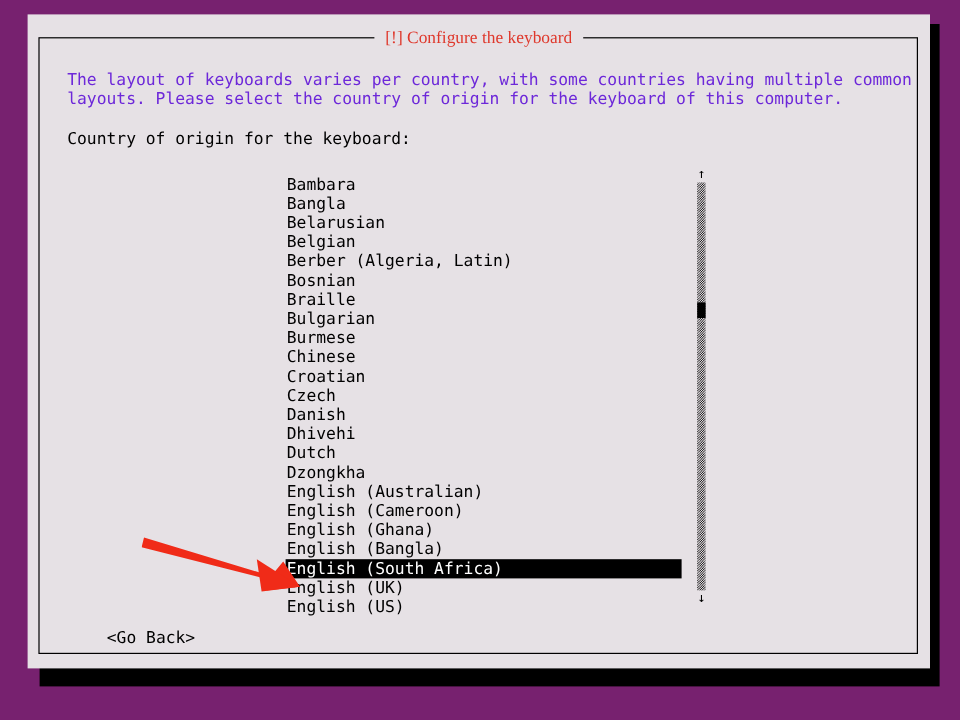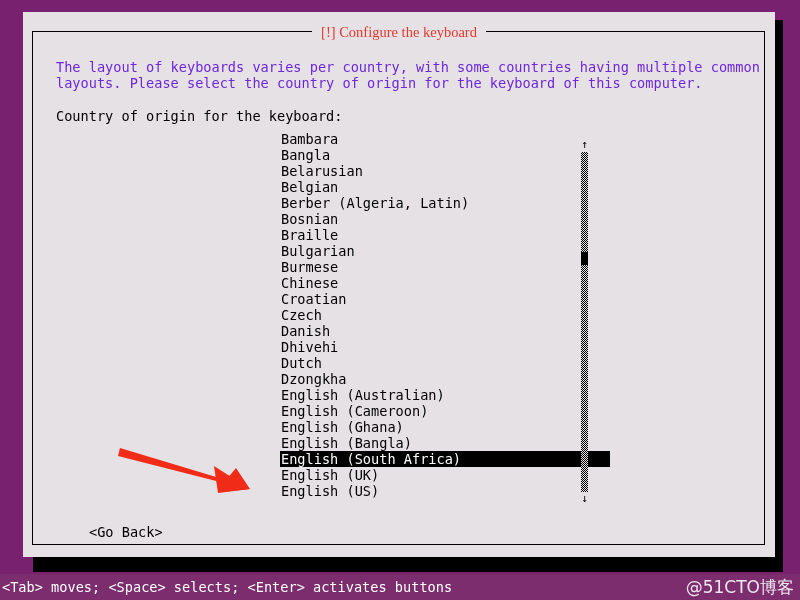--- a/index.html
+++ b/index.html
@@ -93,23 +93,22 @@
     color: #000000;
     font-size: 13.6px;
     line-height: 16px;
     white-space: pre;
   }
 
   
   .list {
     position: absolute;
     left: 215px;
-    top: 119px;
+    top: 134px;
     width: 330px;
-    margin-left: 42px;
   }
   .list-item {
     height: 16px;
     line-height: 16px;
     font-size: 13.6px;
     color: #000000;
     white-space: pre;
     padding-left: 1px;
     box-sizing: border-box;
   }
@@ -268,18 +267,14 @@
 
     <div class="go-back">&lt;Go Back&gt;</div>
 
   </div>
 
   <svg class="annotation-arrow" viewBox="0 0 160 60" xmlns="http://www.w3.org/2000/svg">
     <polygon points="2,8 108,40 118,28 132,49 104,52 110,44 0,16" fill="#F02B18"></polygon>
     <polygon points="96,26 132,49 100,53" fill="#F02B18"></polygon>
   </svg>
 
-  <div class="statusbar">
-    <span class="statusbar-text">&lt;Tab&gt; moves; &lt;Space&gt; selects; &lt;Enter&gt; activates buttons</span>
-    <span class="watermark">@51CTO博客</span>
-  </div>
 
 </div>
 
 </body></html>

